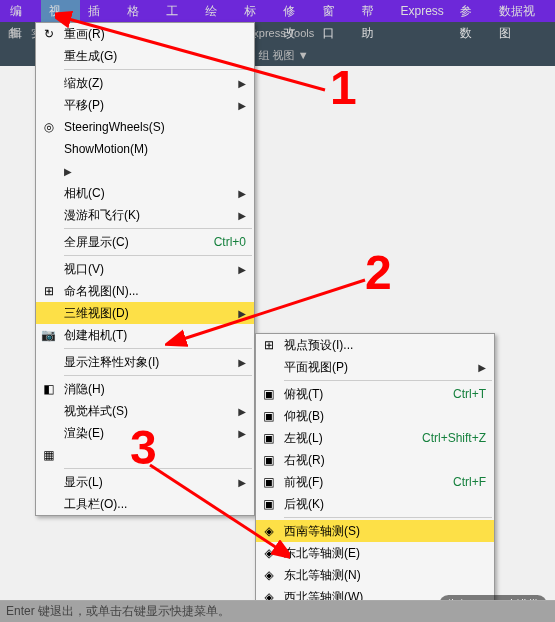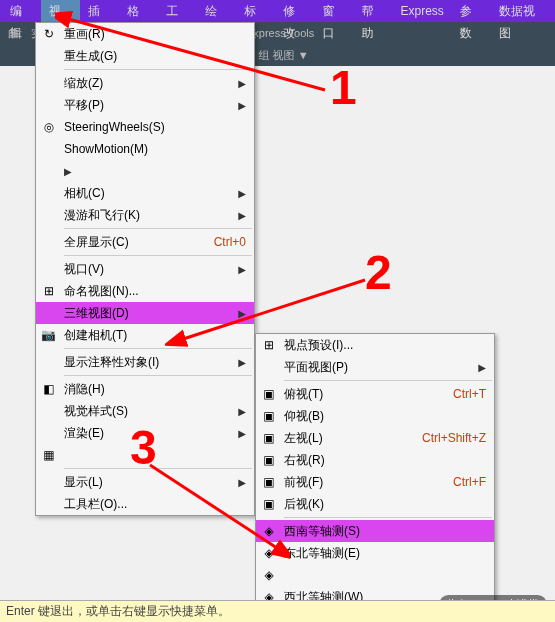--- a/index.html
+++ b/index.html
@@ -6,29 +6,29 @@
 body{background:#f0f0f0;width:555px;height:622px;overflow:hidden;position:relative}
 .menubar{background:#6d28d9;color:#ddd;display:flex;height:22px;line-height:22px;padding:0 2px}
 .menubar span{padding:0 8px;cursor:default}
 .menubar .active{background:#5a8ab8}
 .toolbar{background:#3a4a56;color:#bbb;height:22px;line-height:22px;padding:0 2px;display:flex}
 .toolbar span{padding:0 6px;font-size:11px}
 .menu{position:absolute;background:#f5f5f5;border:1px solid #999;box-shadow:2px 2px 4px rgba(0,0,0,.3);min-width:220px}
 .menu1{top:22px;left:35px}
 .menu2{top:333px;left:255px;min-width:240px}
 .menu-item{display:flex;align-items:center;height:22px;padding:0 8px 0 28px;position:relative;cursor:default}
-.menu-item.highlighted{background:#d946ef}
+.menu-item.highlighted{background:#fde047}
 .menu-item .icon{position:absolute;left:4px;width:18px;height:18px;display:flex;align-items:center;justify-content:center}
 .menu-item .label{flex:1}
 .menu-item .arrow{font-size:10px;color:#333}
-.menu-item .shortcut{margin-left:20px;color:#c2410c}
+.menu-item .shortcut{margin-left:20px;color:#15803d}
 .menu-sep{height:1px;background:#ccc;margin:2px 2px 2px 28px}
 .annotation{position:absolute;color:#f00;font-size:48px;font-weight:bold;font-family:Arial}
 .watermark{position:absolute;bottom:8px;right:8px;background:rgba(0,0,0,.5);color:#fff;padding:2px 8px;border-radius:10px;font-size:11px}
-.statusbar{position:absolute;bottom:0;left:0;background:#fef9c3;color:#444;font-size:12px;padding:2px 6px;border-top:1px solid #aaa;width:100%}
+.statusbar{position:absolute;bottom:0;left:0;background:#a3a3a3;color:#444;font-size:12px;padding:2px 6px;border-top:1px solid #aaa;width:100%}
 svg.arrow-svg{position:absolute;pointer-events:none}
 </style>
 </head>
 <body>
 
 <div class="menubar" id="menubar">
     <span>编辑</span>
     <span class="active">视图</span>
     <span>插入</span>
     <span>格式</span>
@@ -184,20 +184,21 @@
     <div class="menu-item highlighted">
       <span class="icon">◈</span>
       <span class="label">西南等轴测(S)</span>
     </div>
     <div class="menu-item">
       <span class="icon">◈</span>
       <span class="label">东北等轴测(E)</span>
     </div>
     <div class="menu-item">
       <span class="icon">◈</span>
+      <span class="label">东北等轴测(N)</span>
     </div>
     <div class="menu-item">
       <span class="icon">◈</span>
       <span class="label">西北等轴测(W)</span>
     </div>
   </div>
 
 <svg class="arrow-svg" style="top:10px;left:55px" width="280" height="90">
 <defs>
       <marker id="ah1" markerWidth="10" markerHeight="10" refX="2" refY="3" orient="auto">

